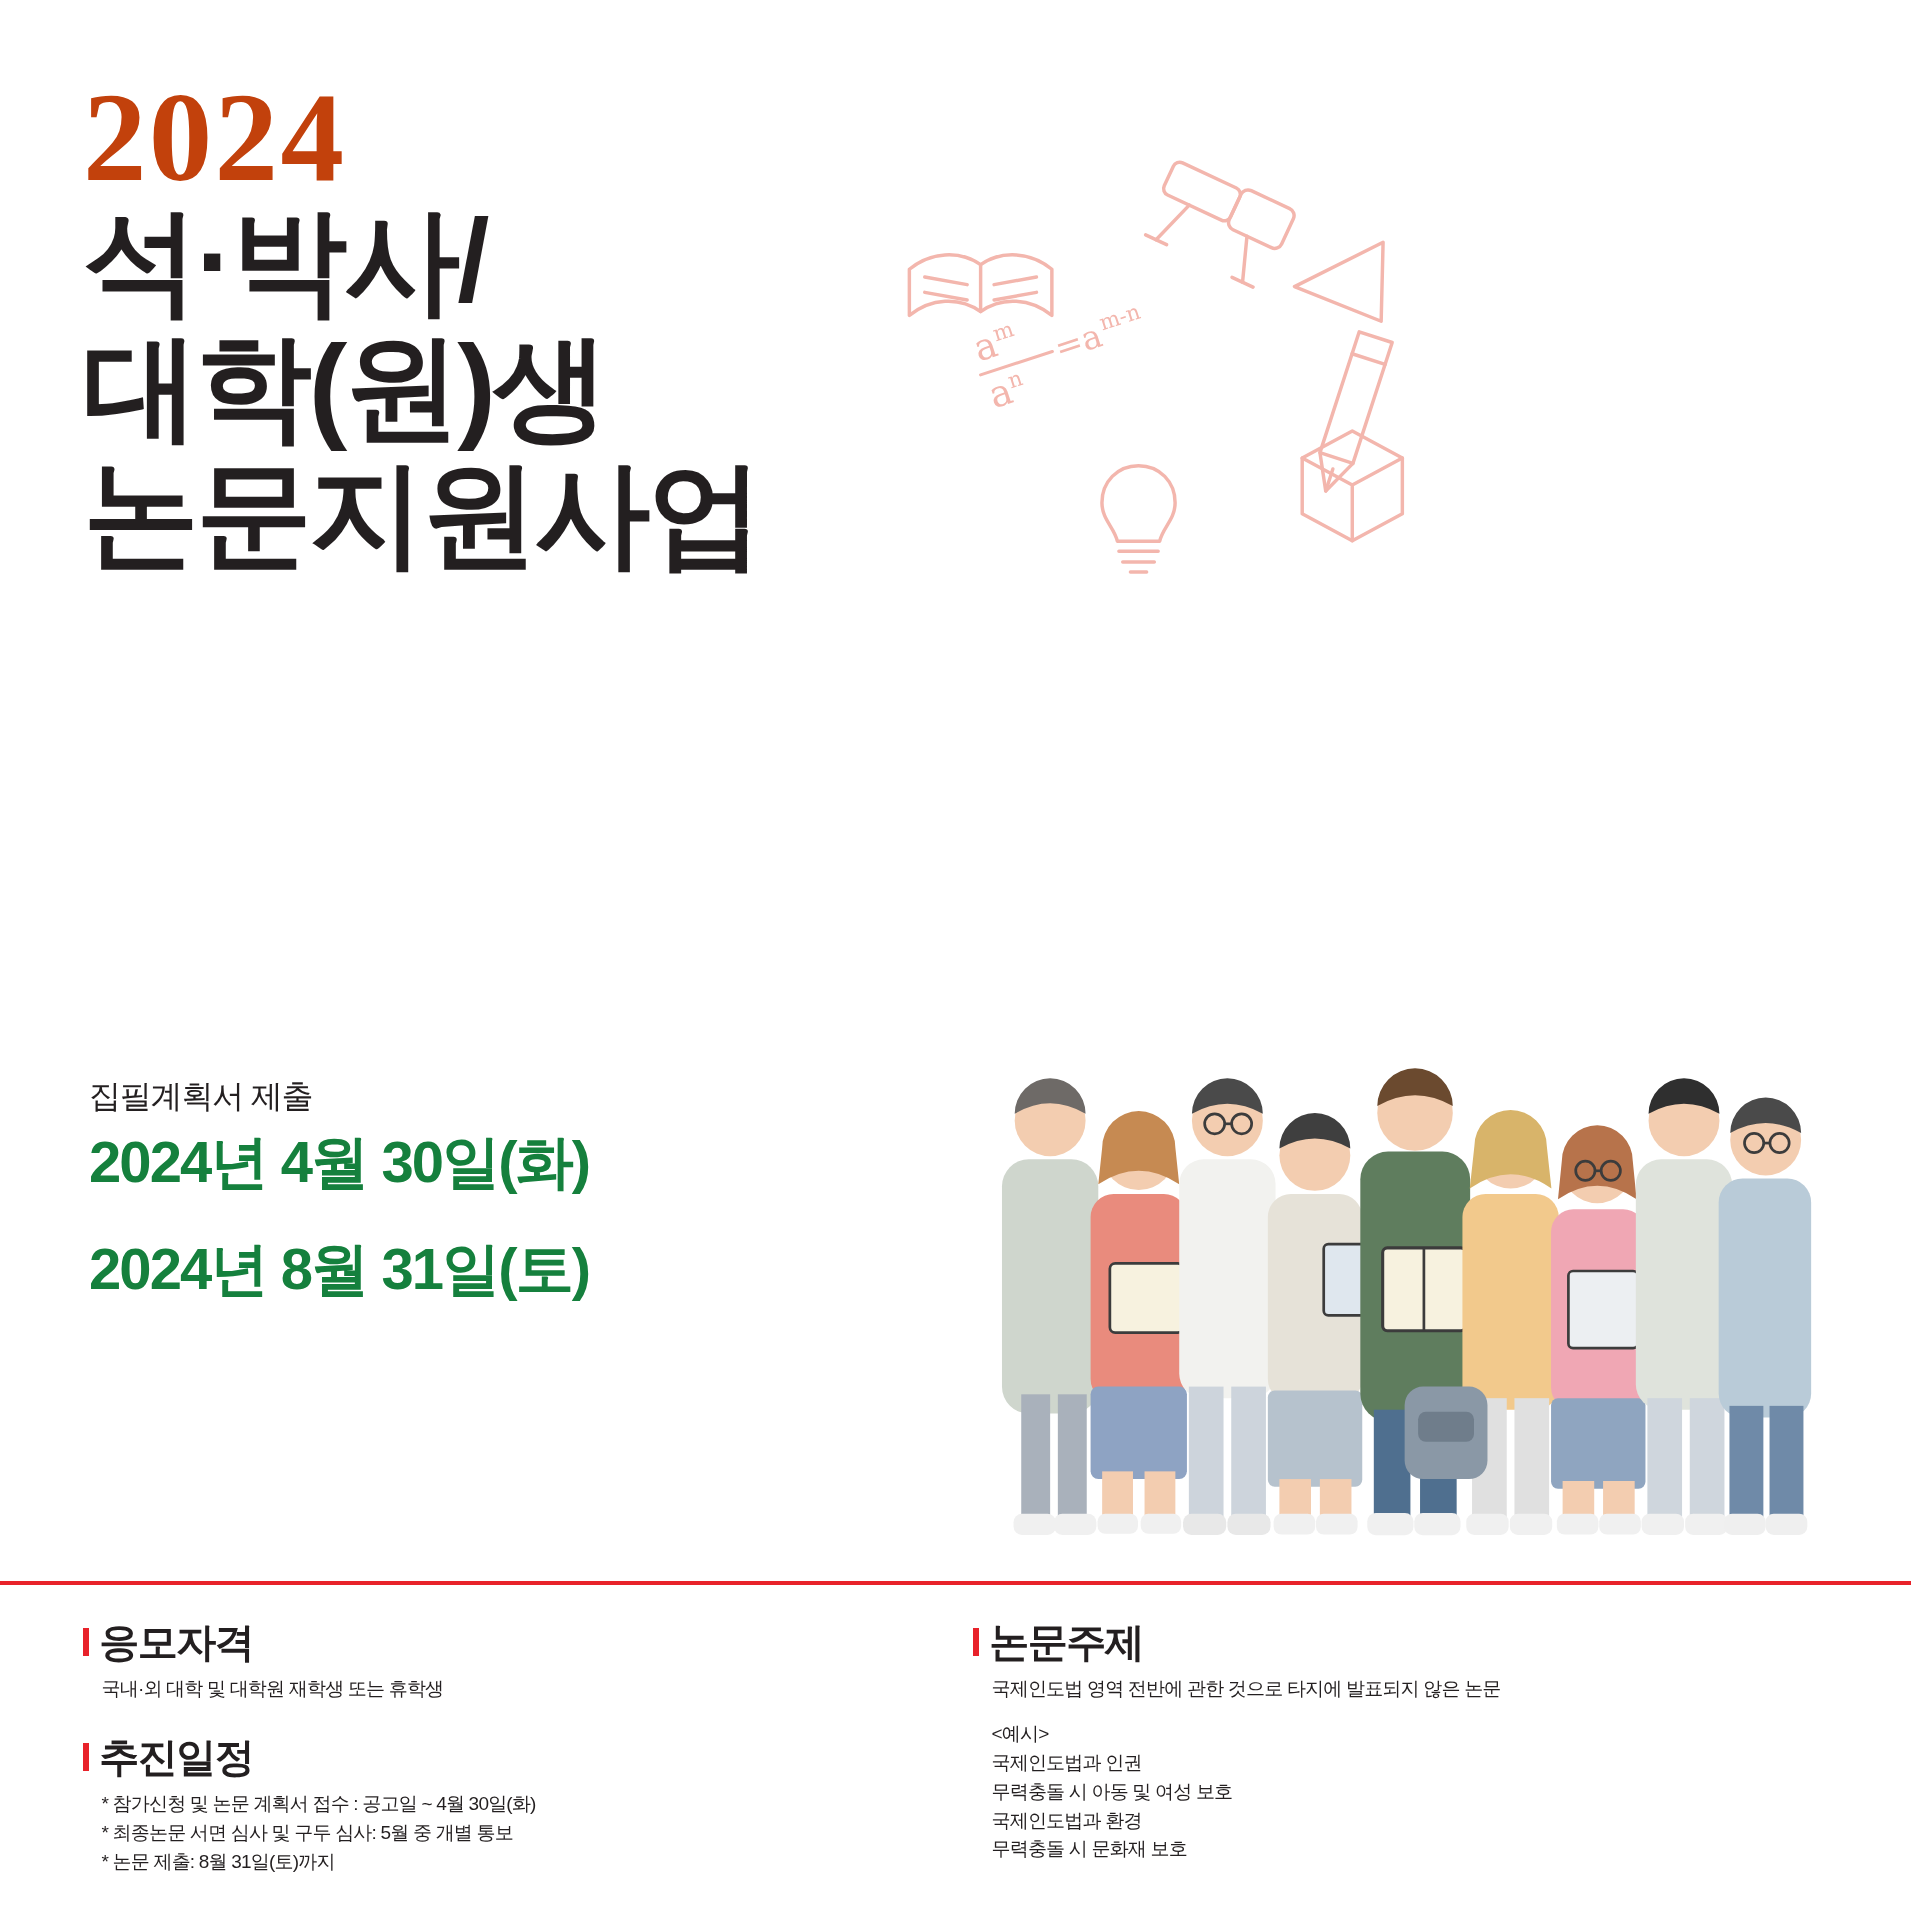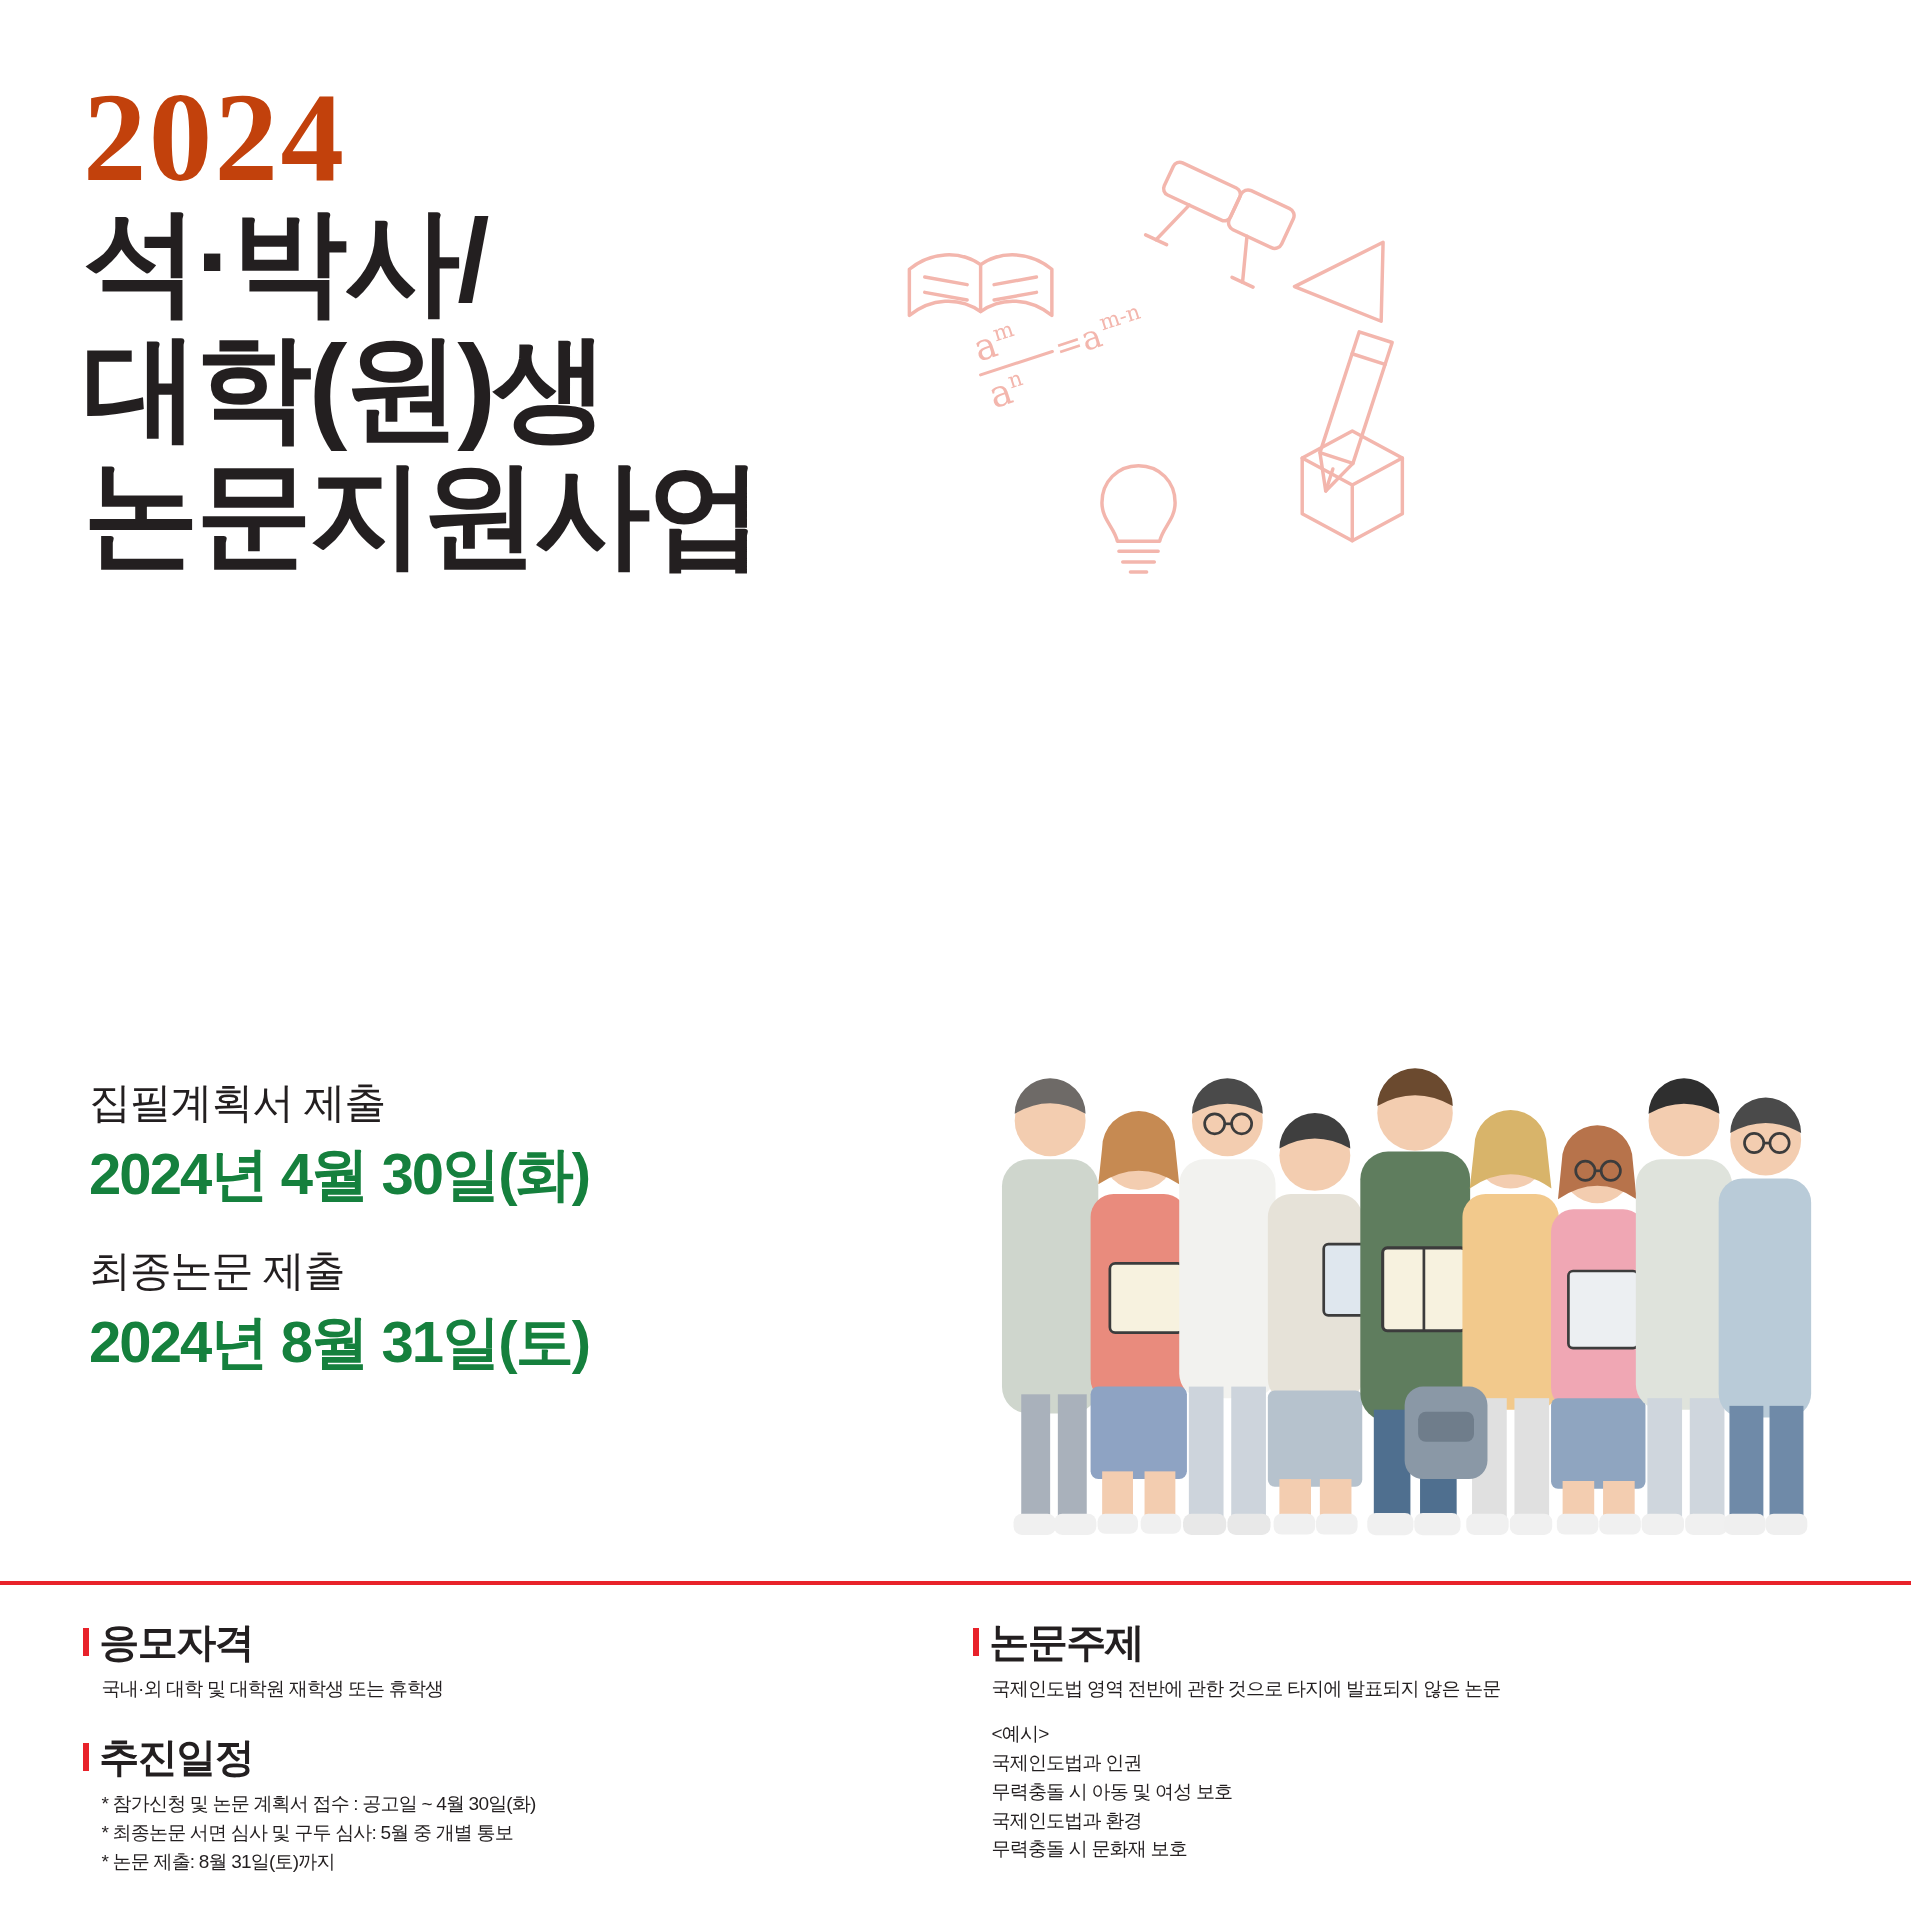--- a/index.html
+++ b/index.html
@@ -84,21 +84,21 @@
     letter-spacing: -3.1px;
   }
 
   
   .dates {
     position: absolute;
     left: 89px;
     top: 1075px;
   }
   .date-label {
-    font-size: 42px;
+    font-size: 32px;
     color: #231f20;
     letter-spacing: -1.2px;
     margin-bottom: 5.4px;
   }
   .date-value {
     font-size: 58px;
     font-weight: bold;
     color: #15803d;
     letter-spacing: -1.9px;
     margin-bottom: 28.5px;
@@ -236,21 +236,20 @@
       <g transform="translate(1130,740)">
         <path d="M0 70 L130 0 L260 70 L260 215 L130 285 L0 215 Z"></path>
         <path d="M0 70 L130 140 L260 70 M130 140 L130 285"></path>
       </g>
     </g>
   </svg>
 
   <div class="dates">
     <div class="date-label">집필계획서 제출</div>
     <div class="date-value">2024년 4월 30일(화)</div>
-    <div class="date-label">최종논문 제출</div>
     <div class="date-value last">2024년 8월 31일(토)</div>
   </div>
 
   <svg class="students" viewBox="0 0 2180 1520">
     <g>
 
       <g>
         <rect x="70" y="470" width="250" height="660" rx="70" fill="#cfd6cd"></rect>
         <rect x="120" y="1080" width="75" height="330" fill="#a9b1bb"></rect>
         <rect x="215" y="1080" width="75" height="330" fill="#a9b1bb"></rect>

